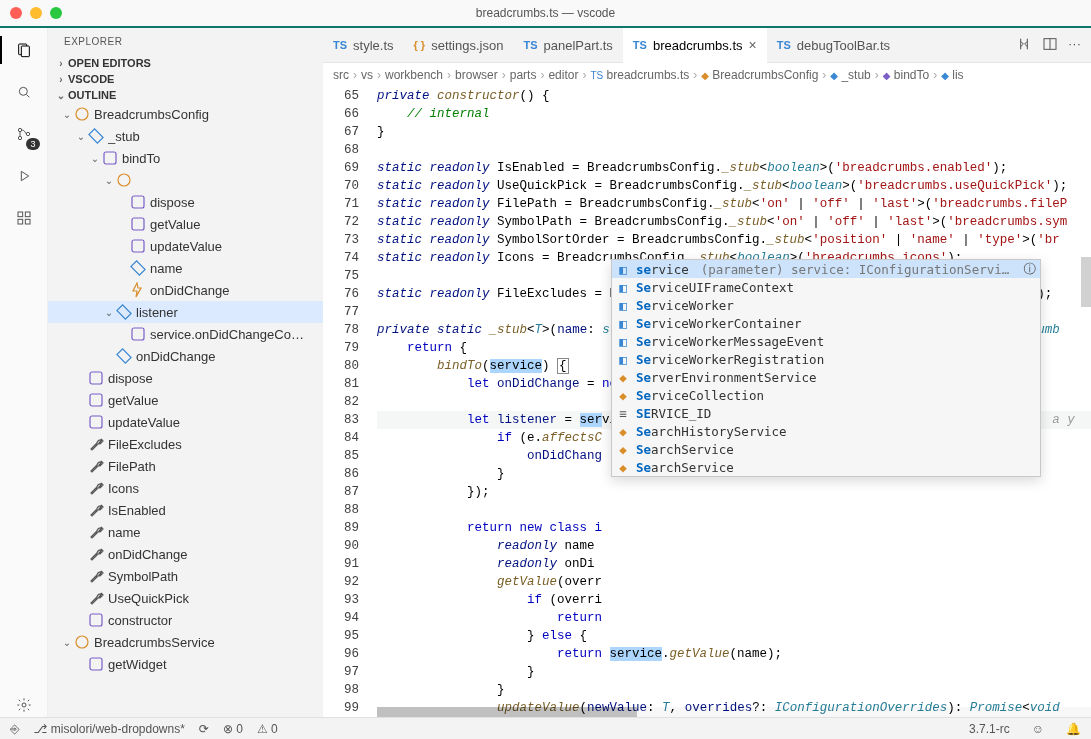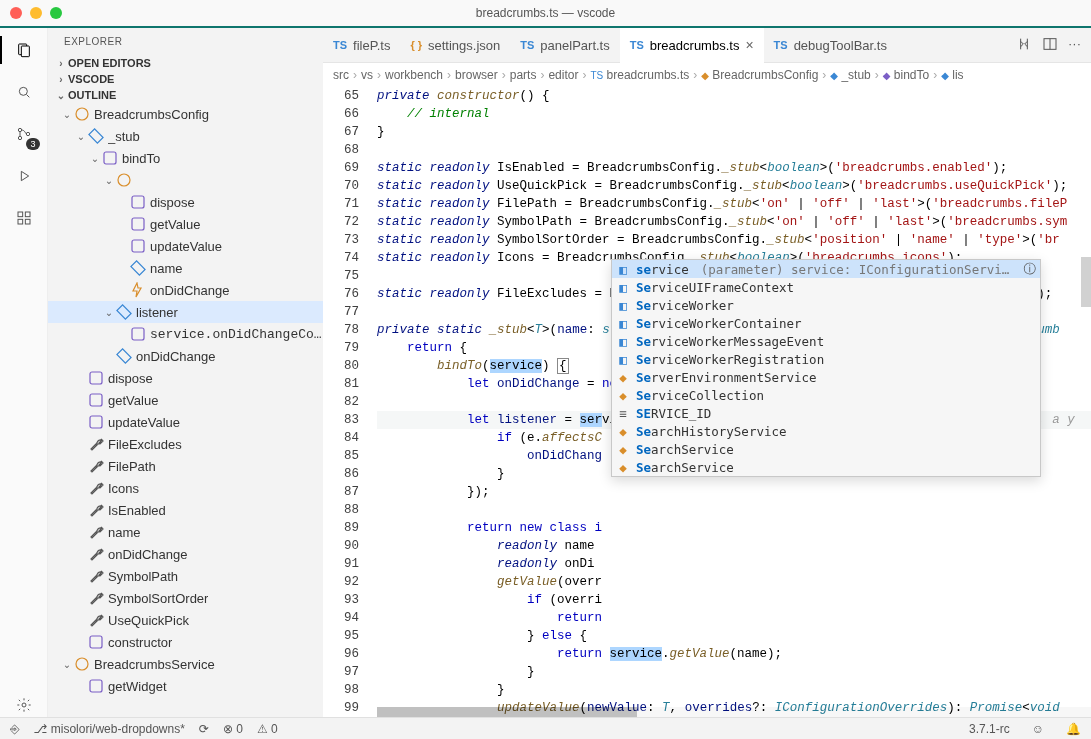--- a/index.html
+++ b/index.html
@@ -248,21 +248,21 @@
         </div>
         <div class="node selected" style="padding-left: 54px;">
           <span class="chev">⌄</span>
           <span class="ico">
             <svg class="svg ic-field" viewBox="0 0 16 16" fill="none" stroke="currentColor" stroke-width="1.2">
               <rect x="2" y="4" width="12" height="8" transform="rotate(45 8 8)"></rect>
             </svg>
           </span>
           <span class="lbl">listener</span>
         </div>
-        <div class="node" style="padding-left: 68px; font-family: Liberation Mono, monospace;">
+        <div class="node" style="padding-left: 68px;">
           <span class="chev"></span>
           <span class="ico">
             <svg class="svg ic-method" viewBox="0 0 16 16" fill="none" stroke="currentColor" stroke-width="1.2">
               <rect x="2" y="2" width="12" height="12" rx="2"></rect>
             </svg>
           </span>
           <span class="lbl">service.onDidChangeCo…</span>
         </div>
         <div class="node" style="padding-left: 54px;">
           <span class="chev"></span>
@@ -355,29 +355,20 @@
           <span class="lbl">onDidChange</span>
         </div>
         <div class="node" style="padding-left: 26px;">
           <span class="chev"></span>
           <span class="ico">
             <svg class="svg ic-wrench" viewBox="0 0 16 16" fill="none" stroke="currentColor" stroke-width="1.2">
               <path d="M13 3a4 4 0 01-5 5L3 13l1 1 5-5a4 4 0 015-5l-3 3 1 1 3-3z"></path>
             </svg>
           </span>
           <span class="lbl">SymbolPath</span>
-        </div>
-        <div class="node" style="padding-left: 26px;">
-          <span class="chev"></span>
-          <span class="ico">
-            <svg class="svg ic-wrench" viewBox="0 0 16 16" fill="none" stroke="currentColor" stroke-width="1.2">
-              <path d="M13 3a4 4 0 01-5 5L3 13l1 1 5-5a4 4 0 015-5l-3 3 1 1 3-3z"></path>
-            </svg>
-          </span>
-          <span class="lbl">SymbolSortOrder</span>
         </div>
         <div class="node" style="padding-left: 26px;">
           <span class="chev"></span>
           <span class="ico">
             <svg class="svg ic-wrench" viewBox="0 0 16 16" fill="none" stroke="currentColor" stroke-width="1.2">
               <path d="M13 3a4 4 0 01-5 5L3 13l1 1 5-5a4 4 0 015-5l-3 3 1 1 3-3z"></path>
             </svg>
           </span>
           <span class="lbl">UseQuickPick</span>
         </div>
@@ -408,21 +399,21 @@
           </span>
           <span class="lbl">getWidget</span>
         </div>
       </div>
   </div>
 
   <div class="editor">
     <div class="tabs" id="tabs">
       <div class="tab">
           <span style="color:#3a87d4;font-weight:600;font-size:11px">TS</span>
-          <span>fileP.ts</span>
+          <span>style.ts</span>
         </div>
         <div class="tab">
           <span style="color:#d98e2b;font-weight:600;font-size:11px">{ }</span>
           <span>settings.json</span>
         </div>
         <div class="tab">
           <span style="color:#3a87d4;font-weight:600;font-size:11px">TS</span>
           <span>panelPart.ts</span>
         </div>
         <div class="tab active">

